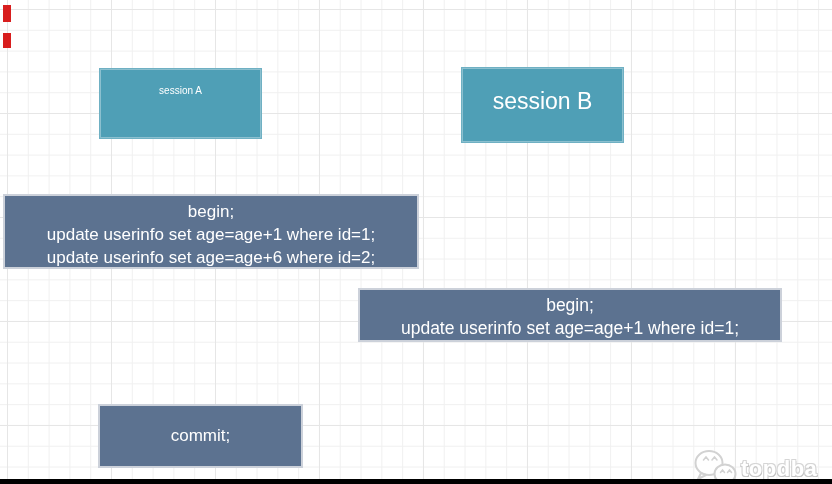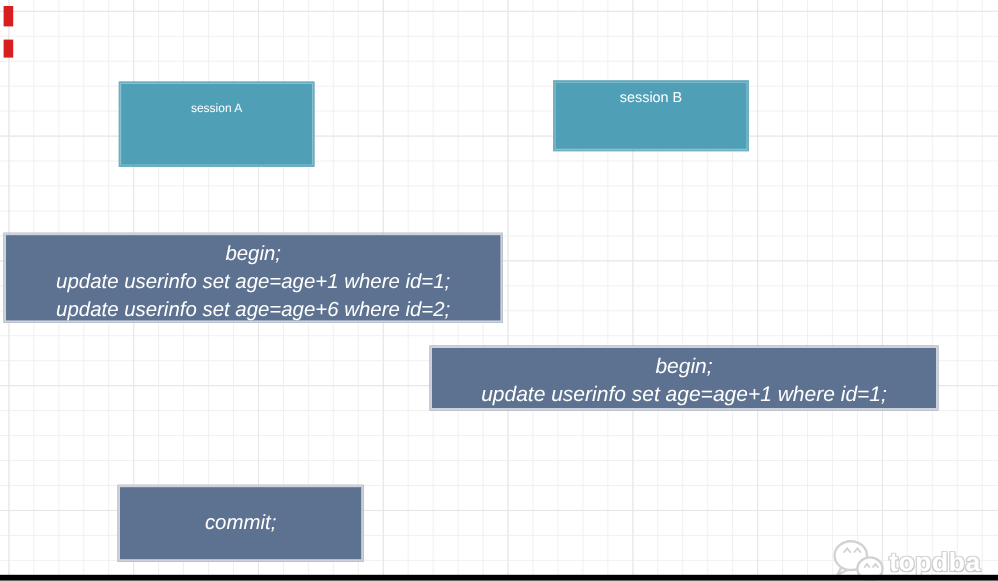--- a/index.html
+++ b/index.html
@@ -28,24 +28,23 @@
     text-align: center;
   }
   .session-box {
     background: #4f9fb6;
     border: 1px solid #6fb0c3;
     box-shadow: 0 0 0 1px rgba(255,255,255,0.35) inset;
   }
   .sql-box {
     background: #5c7290;
     border: 2px solid #ccd1da;
-    font-style: italic;
   }
   .session-a { left: 99px;  top: 68px;  width: 163px; height: 71px; font-size: 10px; padding-top: 16px; }
-  .session-b { left: 461px; top: 67px;  width: 163px; height: 59px; font-size: 12px; padding-top: 6px; }
+  .session-b { left: 461px; top: 67px;  width: 163px; height: 76px; font-size: 23px; padding-top: 20px; }
   .sql-a     { left: 3px;   top: 194px; width: 416px; height: 75px; font-size: 17px; line-height: 23px; padding-top: 4px; }
   .sql-b     { left: 358px; top: 288px; width: 424px; height: 54px; font-size: 17.5px; line-height: 23px; padding-top: 4px; }
   .commit-box{ left: 98px;  top: 404px; width: 205px; height: 64px; font-size: 17px;
                display: flex; align-items: center; justify-content: center; }
   .sql-line { display: block; white-space: nowrap; }
 
   .red-mark {
     position: absolute;
     left: 3px;
     width: 8px;

